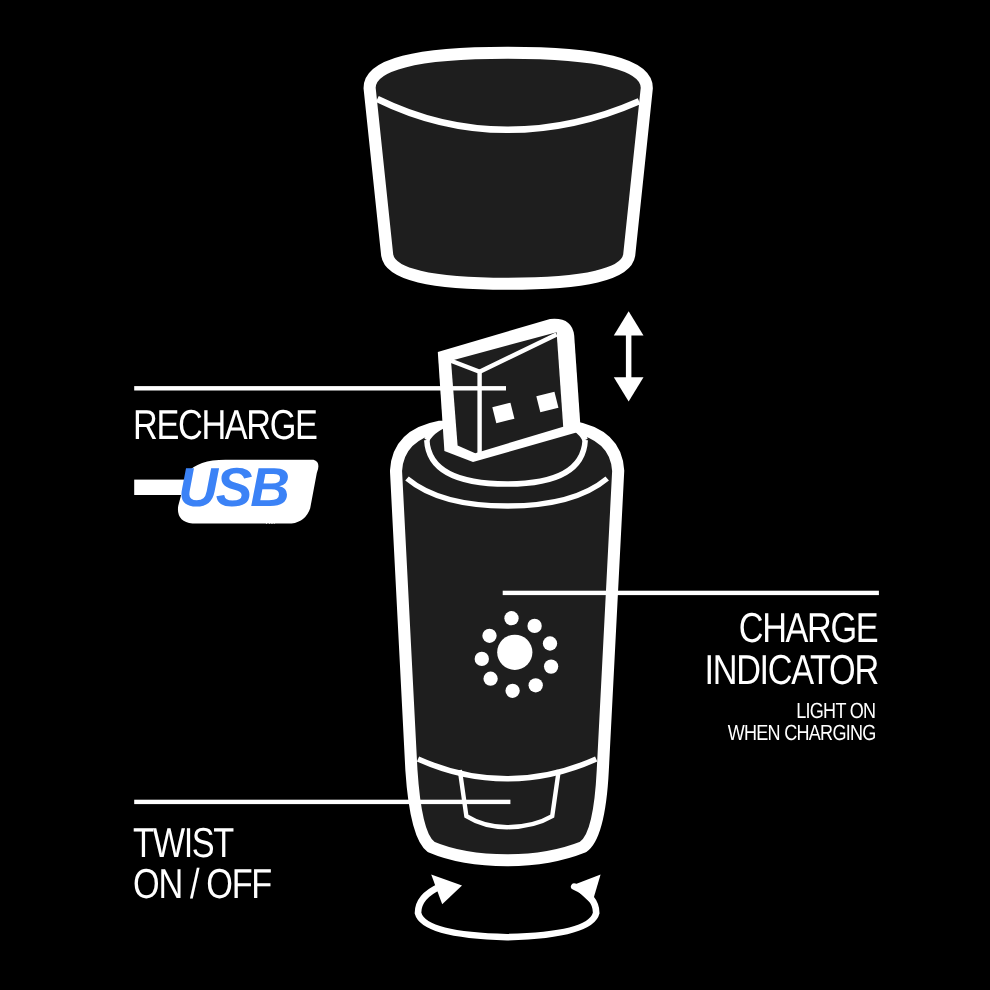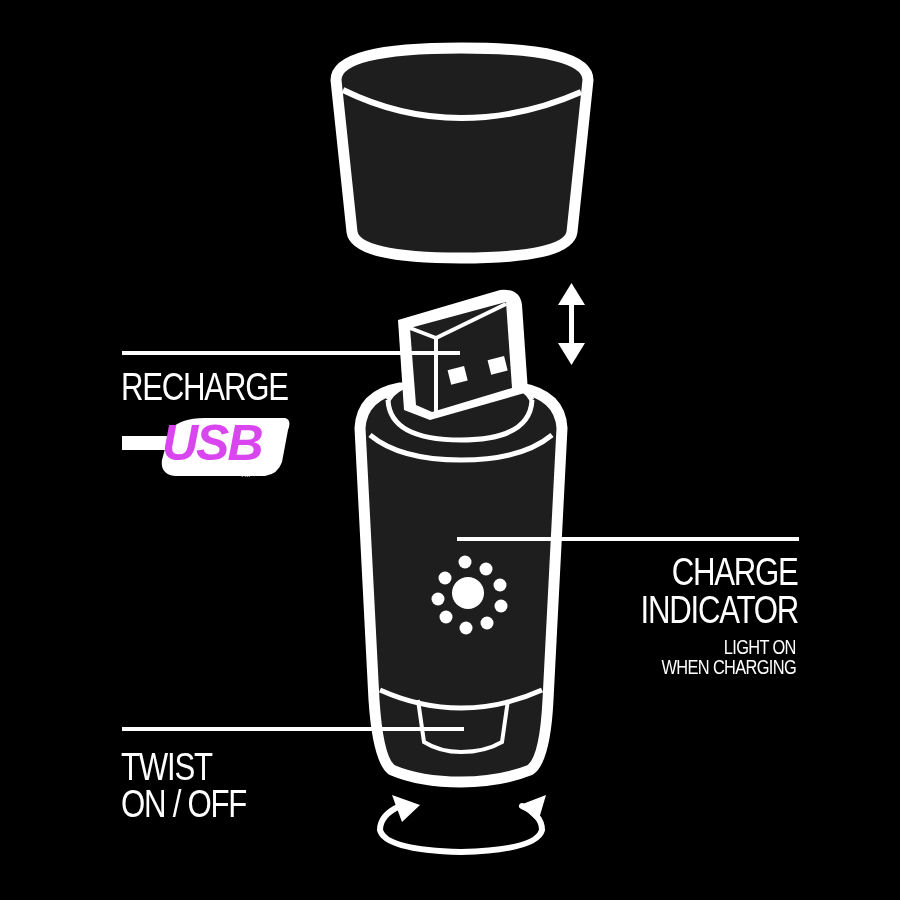--- a/index.html
+++ b/index.html
@@ -3,21 +3,21 @@
 <meta charset="utf-8">
 <style>
   html, body { margin: 0; padding: 0; background: #000; }
   body { width: 900px; height: 900px; position: relative; overflow: hidden; font-family: "Liberation Sans", sans-serif; color: #fff; }
   svg.art { position: absolute; left: 0; top: 0; }
   .label { position: absolute; color: #fff; font-family: "Liberation Sans", sans-serif; font-weight: normal; letter-spacing: -1.5px; line-height: 1; transform: scaleX(0.82); white-space: nowrap; }
   .label.left { transform-origin: left top; }
   .label.right { transform-origin: right top; text-align: right; }
   .big { font-size: 38px; }
   .small { font-size: 20px; letter-spacing: -0.8px; }
-  .usb-word { position: absolute; left: 162px; top: 418px; font-size: 50px; font-weight: bold; font-style: italic; color: #d946ef; letter-spacing: -2px; -webkit-text-stroke: 0px; line-height: 1; }
+  .usb-word { position: absolute; left: 162px; top: 418px; font-size: 50px; font-weight: bold; font-style: italic; color: #3b82f6; letter-spacing: -2px; -webkit-text-stroke: 0px; line-height: 1; }
   .tm { position: absolute; left: 240px; top: 471px; font-size: 7px; color: #fff; letter-spacing: 0; }
 </style>
 </head>
 <body>
 
 <svg class="art" width="900" height="900" viewBox="0 0 900 900">
 
   <g>
     <path d="M336,80 Q336,48 461,48 Q588,48 588,80 L572,232 Q568,258 461,258 Q356,258 352,232 Z" fill="#1e1e1e" stroke="#fff" stroke-width="11" stroke-linejoin="round"></path>
     <path d="M343,90 Q400,118 461,118 Q522,118 581,92" fill="none" stroke="#fff" stroke-width="6"></path>

